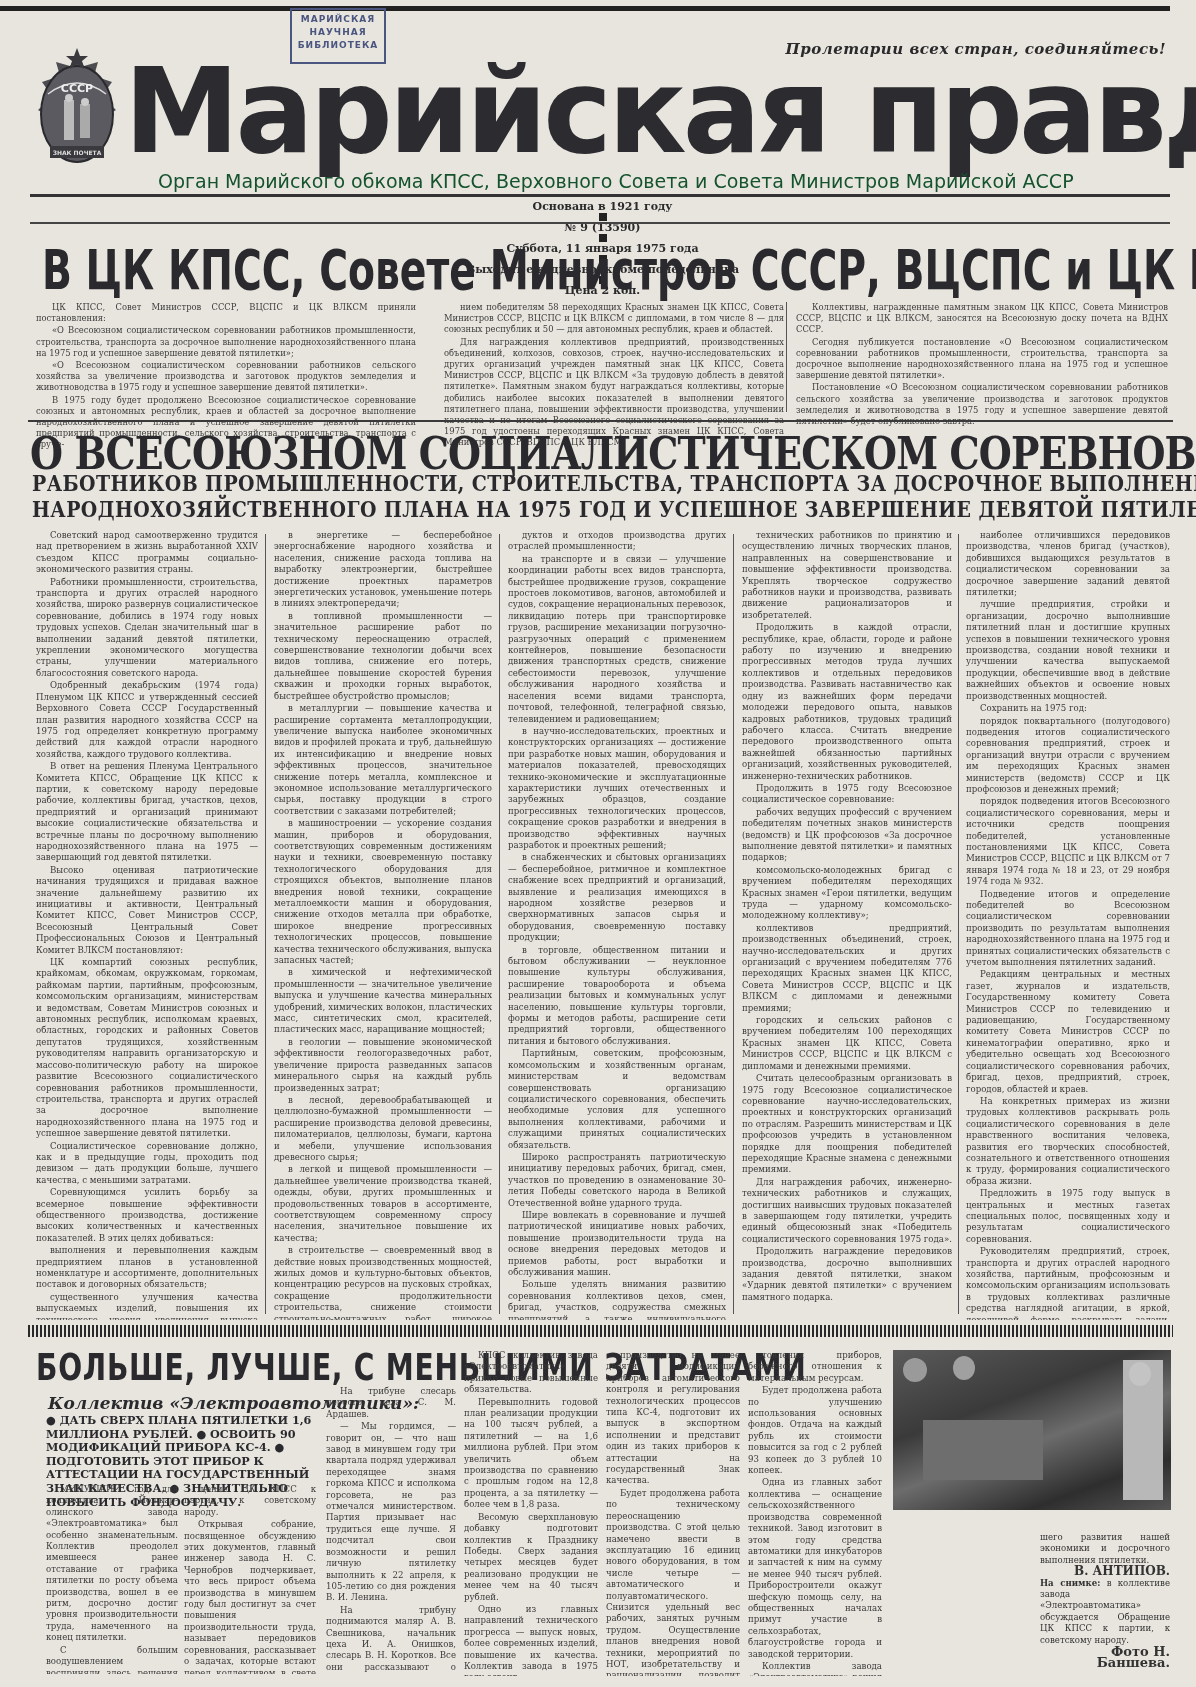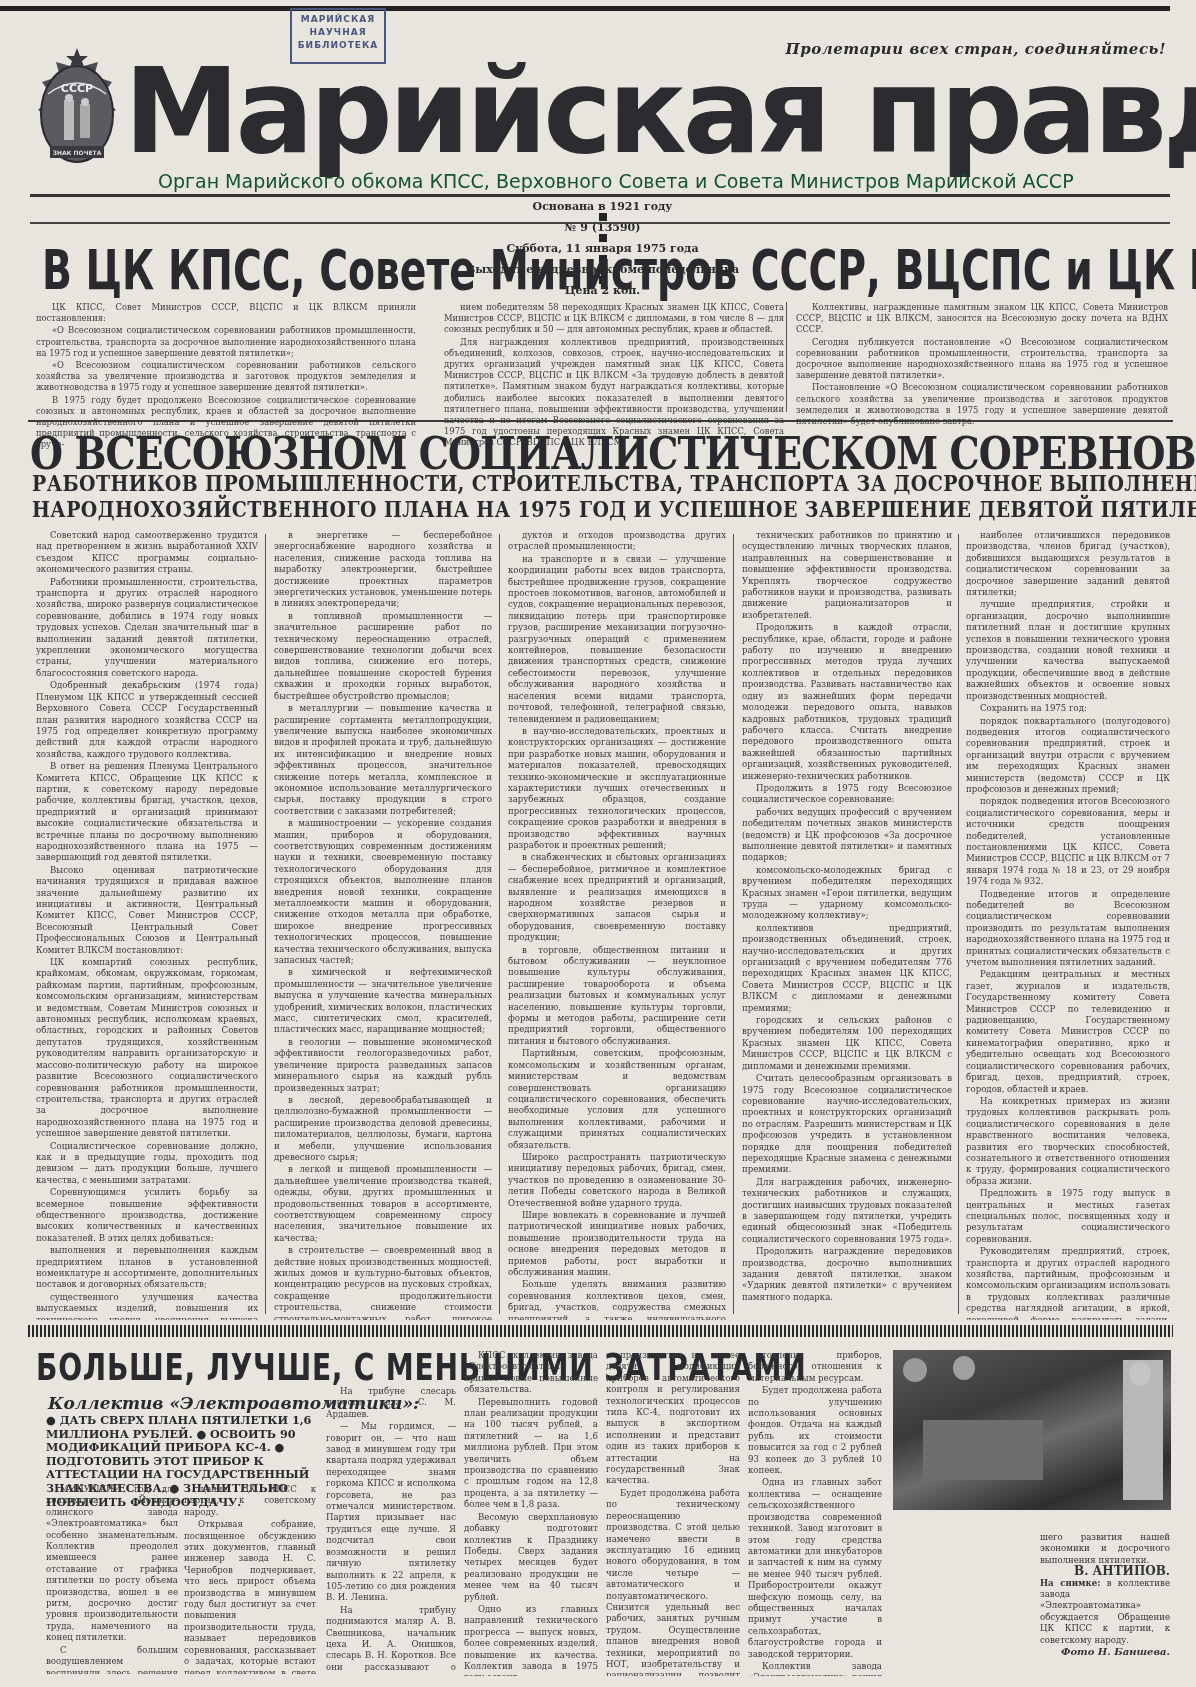--- a/index.html
+++ b/index.html
@@ -219,15 +219,15 @@
     <div class="shape" style="left:230px; top:10px; width:40px; height:140px; background:#b8b8b8;"></div>
     <div class="shape" style="left:10px; top:8px; width:24px; height:24px; border-radius:50%; background:#9a9a9a;"></div>
     <div class="shape" style="left:60px; top:6px; width:22px; height:24px; border-radius:50%; background:#a0a0a0;"></div>
     <div class="shape" style="left:236px; top:12px; width:22px; height:24px; border-radius:50%; background:#c4c4c4;"></div>
   </div>
 
   <div class="caption" style="left:1040px; top:1532px; width:130px;">
     <p>шего развития нашей экономики и досрочного выполнения пятилетки.</p>
     <p class="sig">В. АНТИПОВ.</p>
     <p><b>На снимке:</b> <span>в коллективе завода «Электроавтоматика» обсуждается Обращение ЦК КПСС к партии, к советскому народу.</span></p>
-    <p class="sig" style="font-size:10px;font-style:italic;">Фото Н. Баншева.</p>
+    <p class="sig" style="font-size:13px;">Фото Н. Баншева.</p>
   </div>
 </div>
 
 </body></html>

